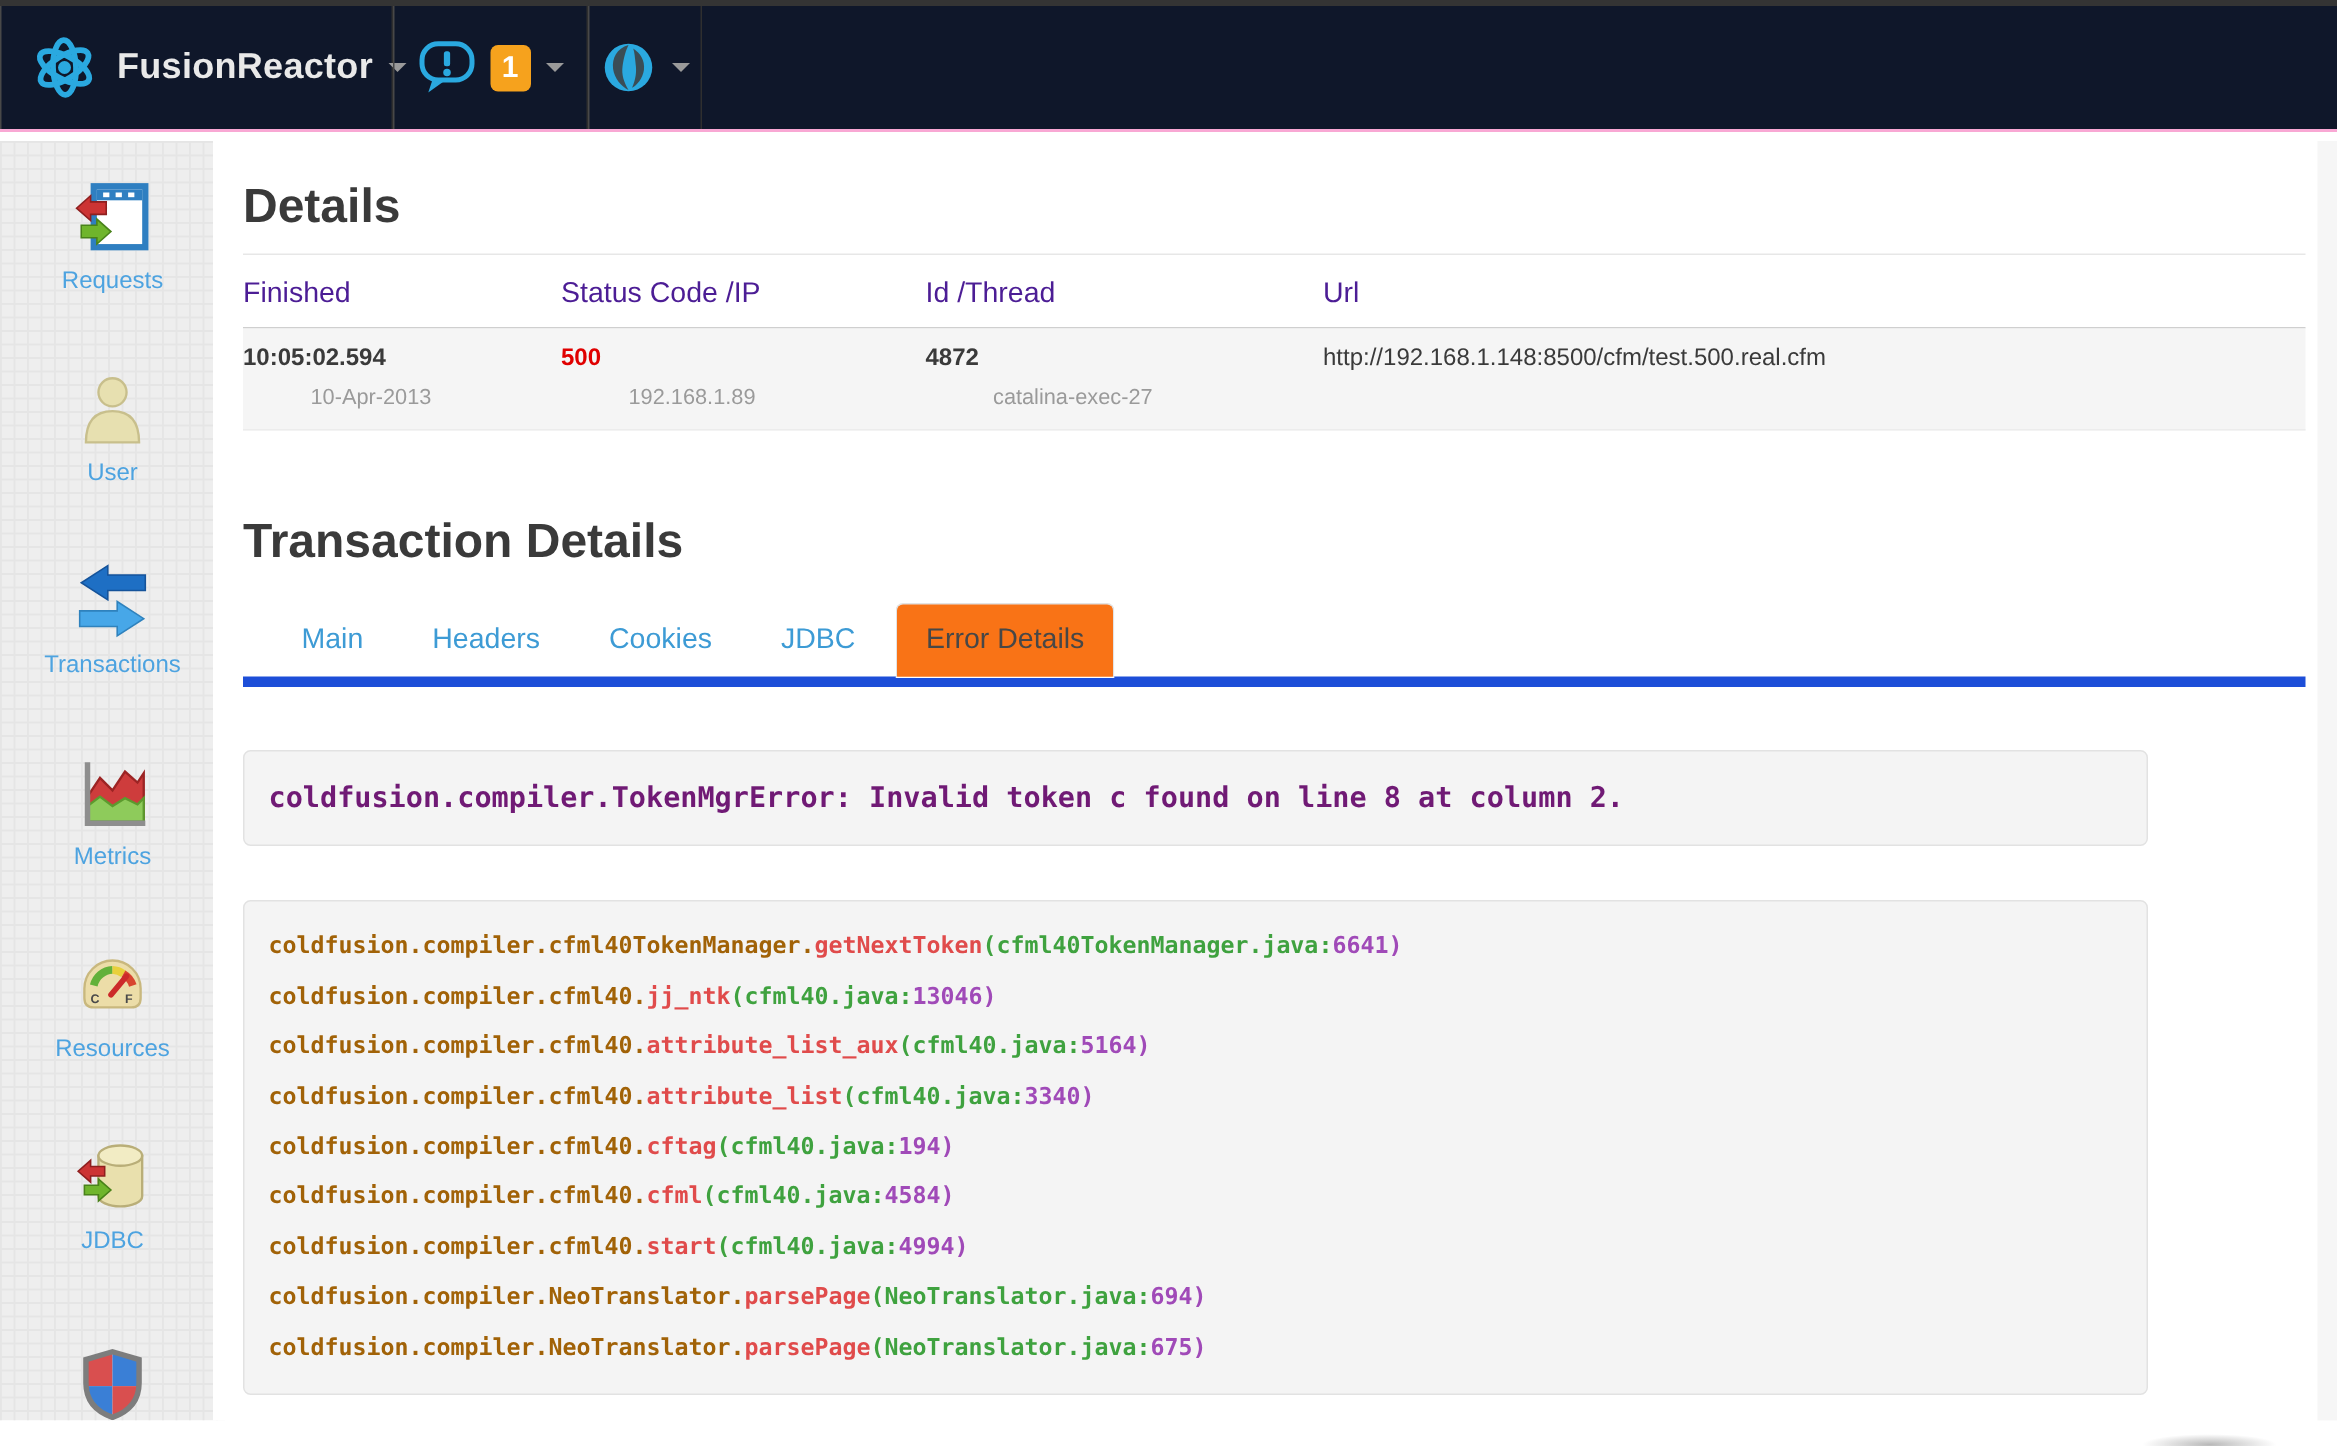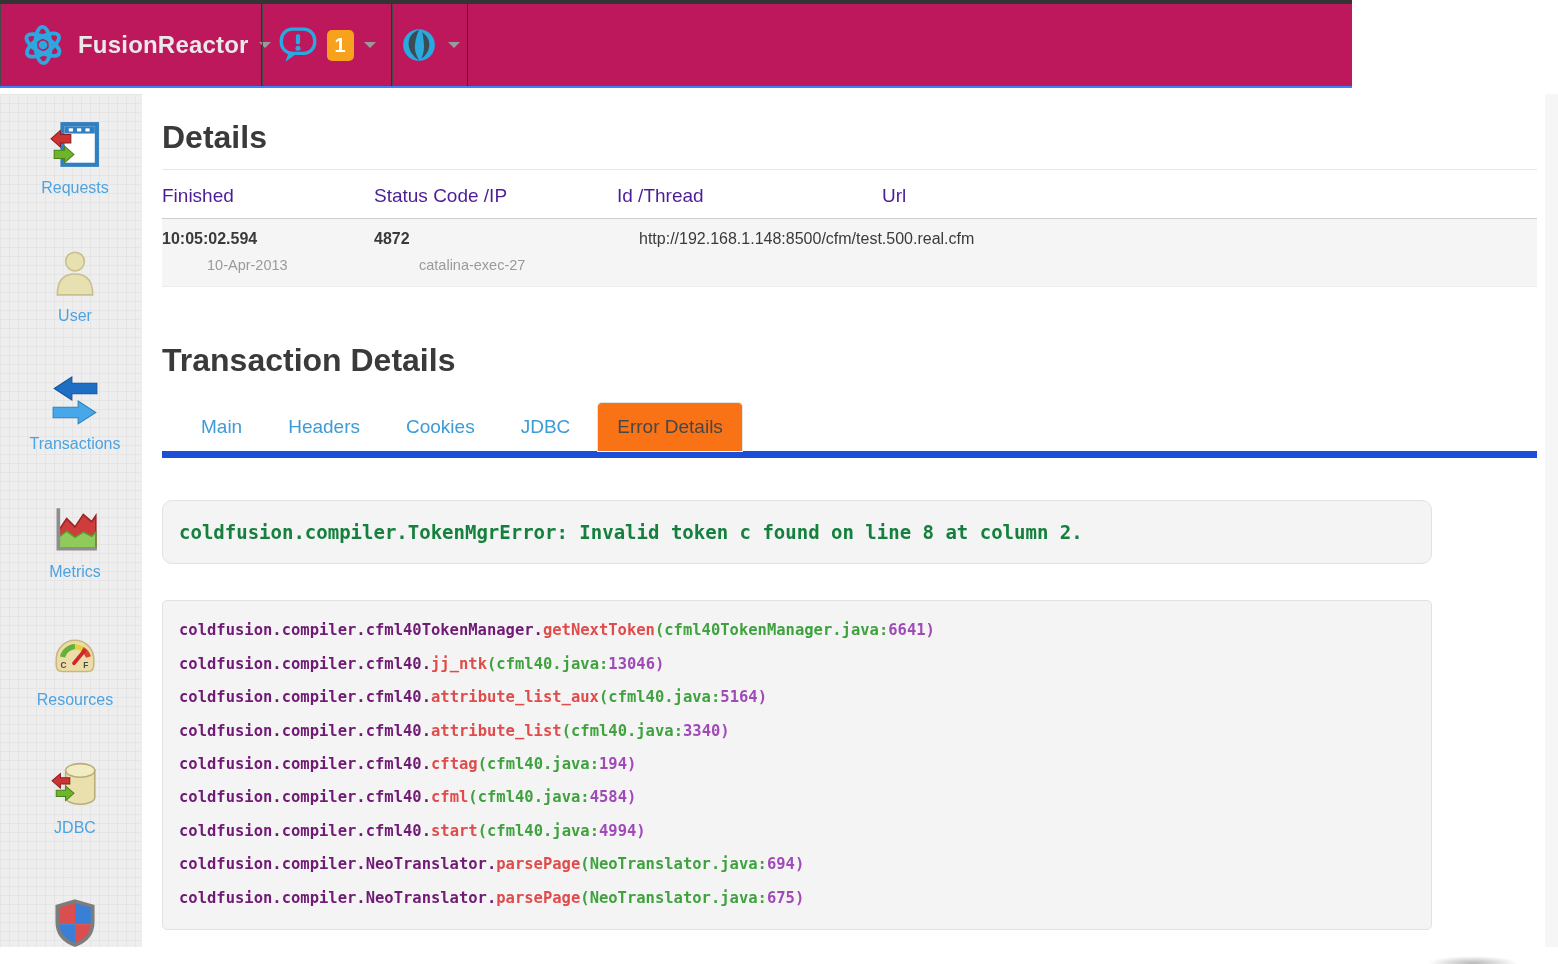--- a/index.html
+++ b/index.html
@@ -1,21 +1,21 @@
 <!DOCTYPE html>
 <html><head>
 <meta charset="utf-8">
 <style>
   * { margin:0; padding:0; box-sizing:border-box; }
   html,body { width:1558px; height:964px; overflow:hidden;
     font-family:"Liberation Sans", sans-serif; background:#ffffff; }
 
   
-  .navbar { position:absolute; top:0; left:0; width:1352px; height:88px;
-    background:#be185d; border-top:4px solid #343434; border-bottom:2px solid #3b82f6;
+  .navbar { position:absolute; top:0; left:0; width:1558px; height:88px;
+    background:#0f172a; border-top:4px solid #343434; border-bottom:2px solid #f9a8d4;
     display:flex; align-items:stretch; }
   .nav-section { display:flex; align-items:center; border-right:1px solid #2f2f2f;
     box-shadow:1px 0 0 #484848 inset; padding:0 18px; cursor:pointer; }
   .nav-brand { padding-left:20px; width:262px; }
   .brand-title { color:#e9e9e9; font-size:24px; font-weight:bold; margin-left:12px; letter-spacing:.2px; }
   .caret { width:0; height:0; border-left:6px solid transparent; border-right:6px solid transparent;
     border-top:6px solid #9a9a9a; margin-left:10px; }
   .nav-alerts { width:130px; justify-content:center; }
   .badge { min-width:27px; height:31px; background:#f6a21d; border-radius:5px;
     color:#ffffff; font-size:20px; font-weight:bold; display:flex; align-items:center;
@@ -60,25 +60,25 @@
   .txn-title { margin-top:56px; }
   .tabs { margin-top:24px; display:flex; align-items:flex-end; border-bottom:7px solid #1d4ed8;
     width:1375px; }
   .tab { font-size:19px; color:#3d9bd5; padding:13px 19px; margin-right:8px; cursor:pointer; }
   .tab.first { margin-left:20px; }
   .tab.active { color:#474747; background:#f97316; border:1px solid #e3e3e3;
     border-bottom-color:#ffffff; border-radius:5px 5px 0 0; margin-bottom:-1px; cursor:default; }
 
   .panel { width:1270px; background:#f4f4f4; border:1px solid #e2e2e2; border-radius:5px; }
   .panel.err-msg { margin-top:42px; padding:20px 16px;
-    font-family:"DejaVu Sans Mono", monospace; font-weight:bold; font-size:19px; color:#15803d;border-radius:10px; }
+    font-family:"DejaVu Sans Mono", monospace; font-weight:bold; font-size:19px; color:#701a75; }
   .panel.trace { margin-top:36px; padding:13px 16px 14px 16px; }
   .trace-line { font-family:"DejaVu Sans Mono", monospace; font-weight:bold; font-size:15.5px;
     line-height:33.4px; white-space:nowrap; }
-  .t-pkg   { color:#701a75; }
+  .t-pkg   { color:#a16207; }
   .t-method{ color:#e04b4b; }
   .t-file  { color:#3fa23f; }
   .t-num   { color:#a04ab8; }
 
   svg { display:block; }
 </style>
 </head>
 <body>
 
 <div class="navbar">
@@ -228,20 +228,24 @@
       <div class="c1">Finished</div>
       <div class="c2">Status Code /IP</div>
       <div class="c3">Id /Thread</div>
       <div class="c4">Url</div>
     </div>
     <div class="det-row">
       <div class="c1">
         <div class="cell-main">10:05:02.594</div>
         <div class="cell-sub">10-Apr-2013</div>
       </div>
+      <div class="c2">
+        <div class="cell-main status-error">500</div>
+        <div class="cell-sub">192.168.1.89</div>
+      </div>
       <div class="c3">
         <div class="cell-main">4872</div>
         <div class="cell-sub">catalina-exec-27</div>
       </div>
       <div class="c4">
         <div class="cell-url">http://192.168.1.148:8500/cfm/test.500.real.cfm</div>
       </div>
     </div>
   </div>
 

